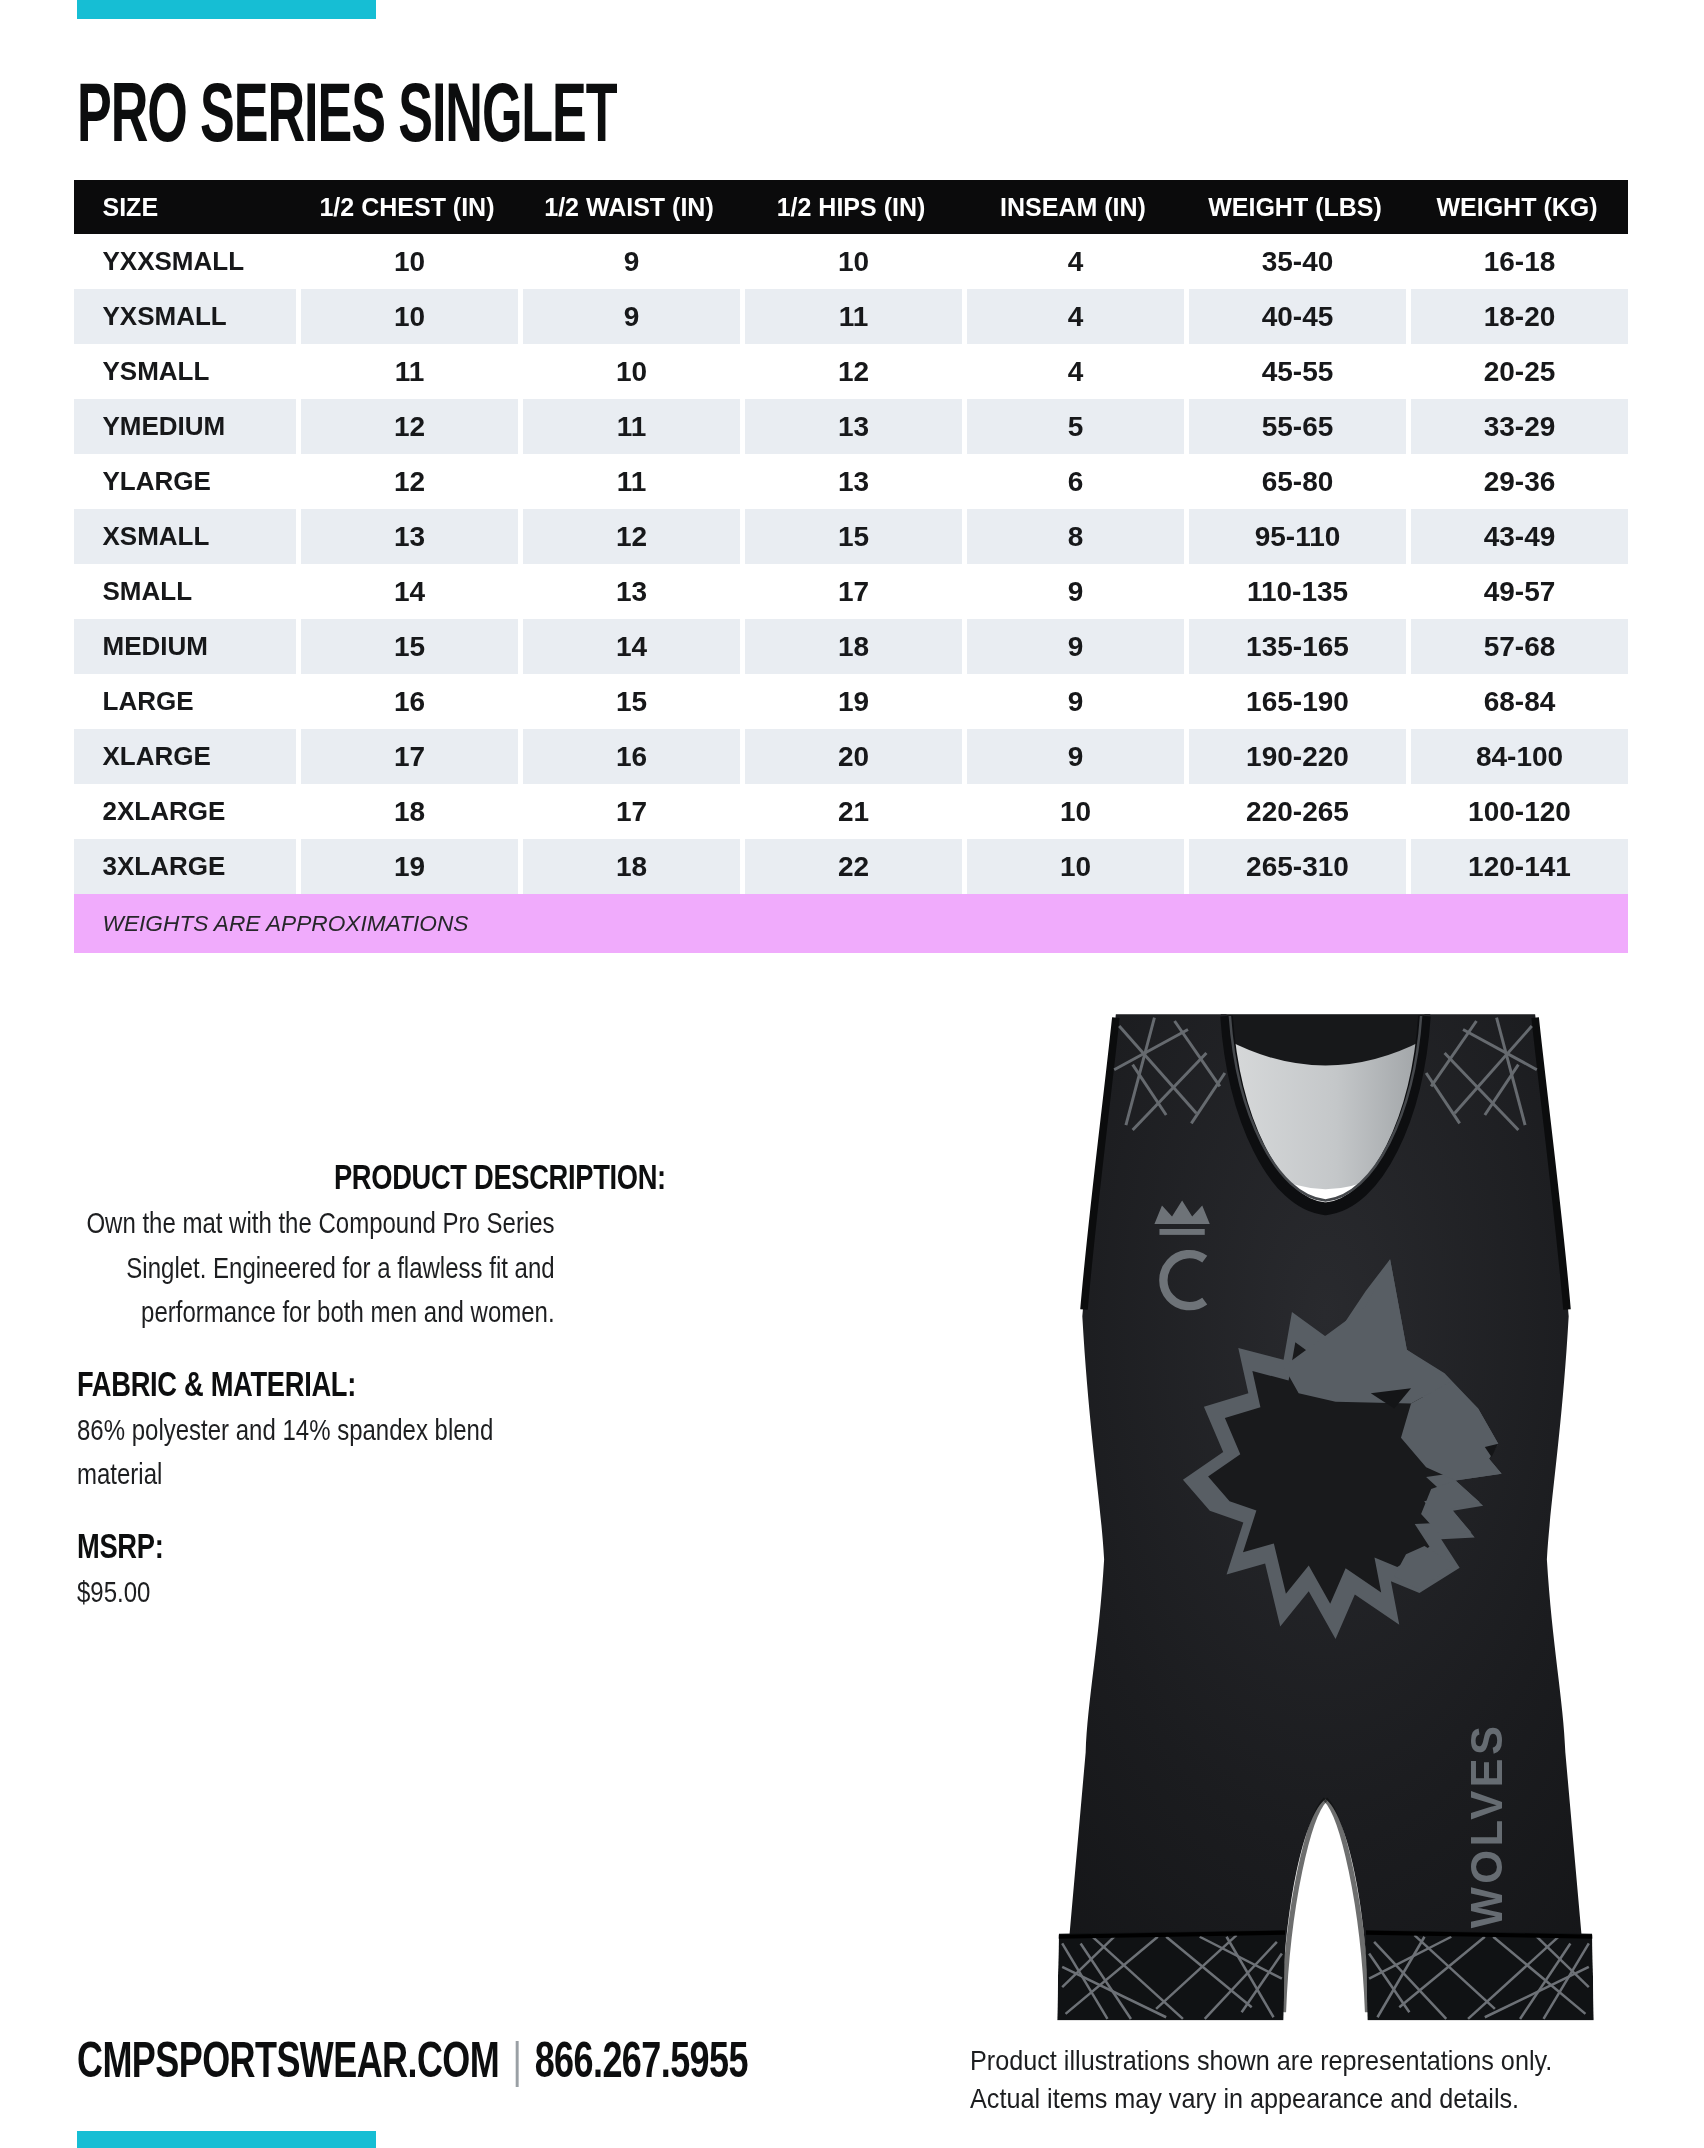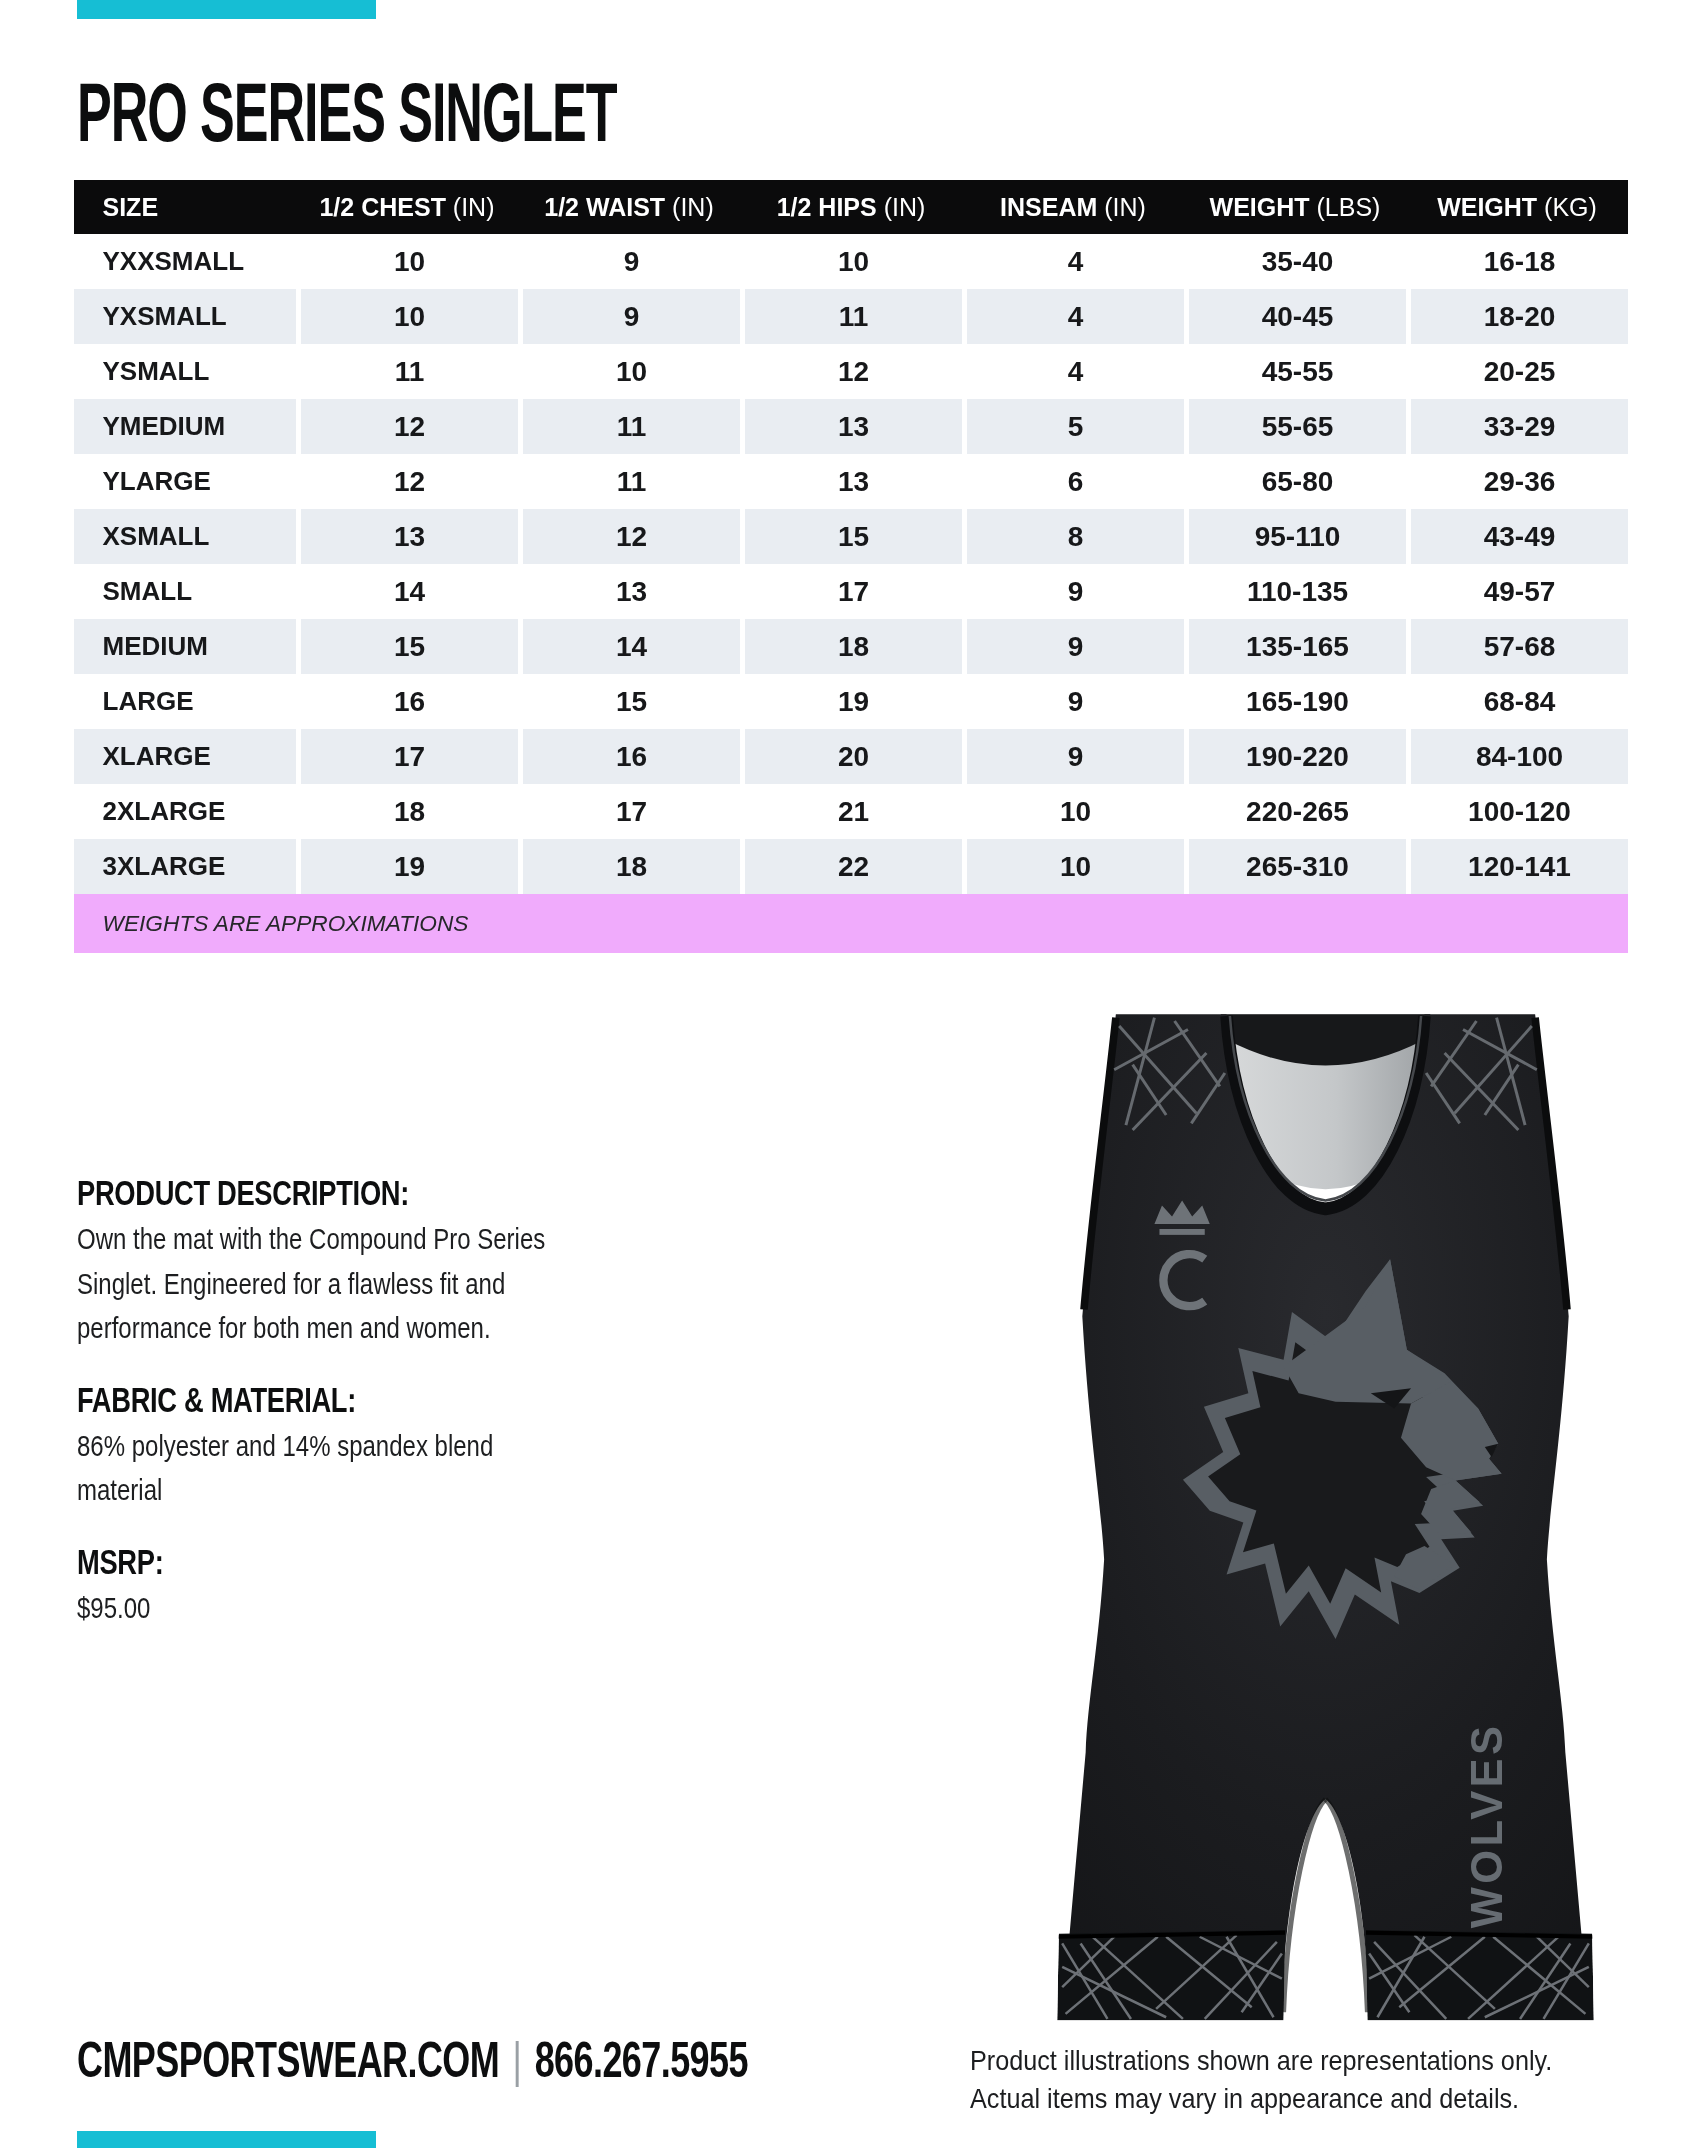--- a/index.html
+++ b/index.html
@@ -17,21 +17,21 @@
     transform:scaleX(.62);transform-origin:0 0;white-space:nowrap;color:#0c0d0e;
   }
 
   .table-wrap{position:absolute;left:74px;top:180px;width:1554px;}
   table.size-chart{border-collapse:separate;border-spacing:0;width:1554px;table-layout:fixed;}
   table.size-chart th{
     background:#0b0b0c;color:#fff;height:54px;font-size:25px;font-weight:700;
     text-align:center;vertical-align:middle;white-space:nowrap;padding:0;
   }
   table.size-chart th:first-child{text-align:left;padding-left:28.5px;}
-  table.size-chart .col-unit{font-weight:400;}
+  table.size-chart .col-unit{font-weight:700;}
   table.size-chart td{
     height:55px;font-size:28px;font-weight:700;text-align:center;vertical-align:middle;
     padding:0;color:#17181a;
   }
   table.size-chart tbody td:not(:first-child){border-left:5px solid #fff;}
   table.size-chart tbody tr:nth-child(even){background:#e9edf2;}
   table.size-chart td.size-cell{text-align:left;padding-left:28.5px;font-size:26px;}
   table.size-chart td.footnote{
     background:#f0abfc;height:59px;font-style:italic;font-weight:400;font-size:22.7px;
     text-align:left;padding-left:28.5px;color:#26272a;border:none;
@@ -40,21 +40,21 @@
   .details{position:absolute;left:77px;top:1156px;width:755px;}
   .detail-heading{
     margin:0;font-size:35px;font-weight:800;letter-spacing:-0.4px;line-height:1.2;
     transform:scaleX(.78);transform-origin:0 0;white-space:nowrap;color:#0d0e0f;
   }
   .detail-body{
     margin:3.4px 0 0 0;width:597px;font-size:30px;font-weight:400;line-height:1.48;
     transform:scaleX(.8);transform-origin:0 0;color:#1d1e20;
   }
   .detail-section{margin-top:28px;}
-  .detail-section:first-child{margin-top:16px;}
+  .detail-section:first-child{margin-top:0;text-align:right;}
 
   .product-figure{position:absolute;left:1032px;top:1014px;width:587px;height:1017px;}
 
   .footer-left{
     position:absolute;left:77px;top:2031px;display:flex;align-items:baseline;gap:18.5px;
     font-size:50px;font-weight:700;transform:scaleX(.72);transform-origin:0 0;
     white-space:nowrap;color:#0d0e0f;letter-spacing:-0.8px;
   }
   .footer-left .pipe{font-weight:400;color:#9aa0a5;}
   .disclaimer{

